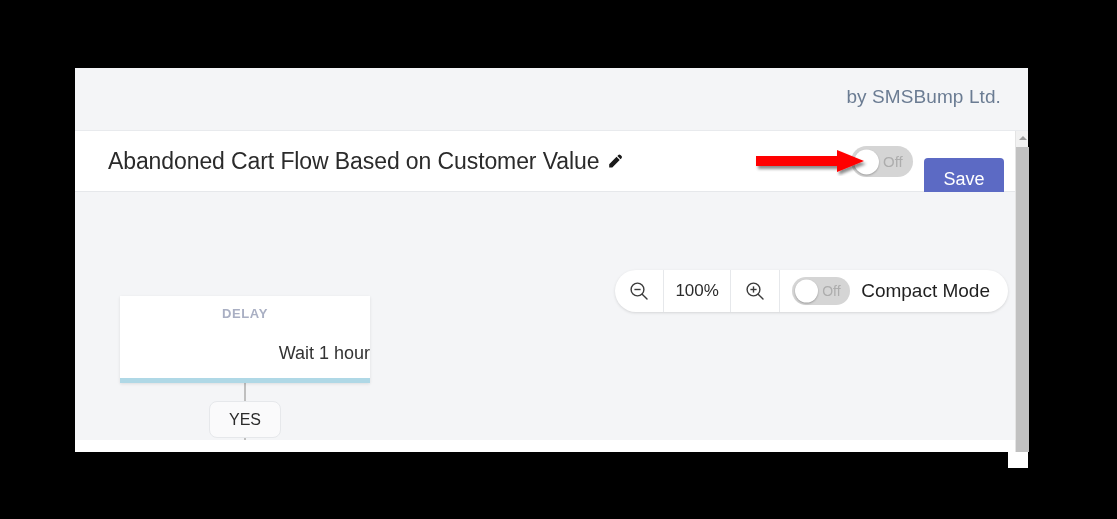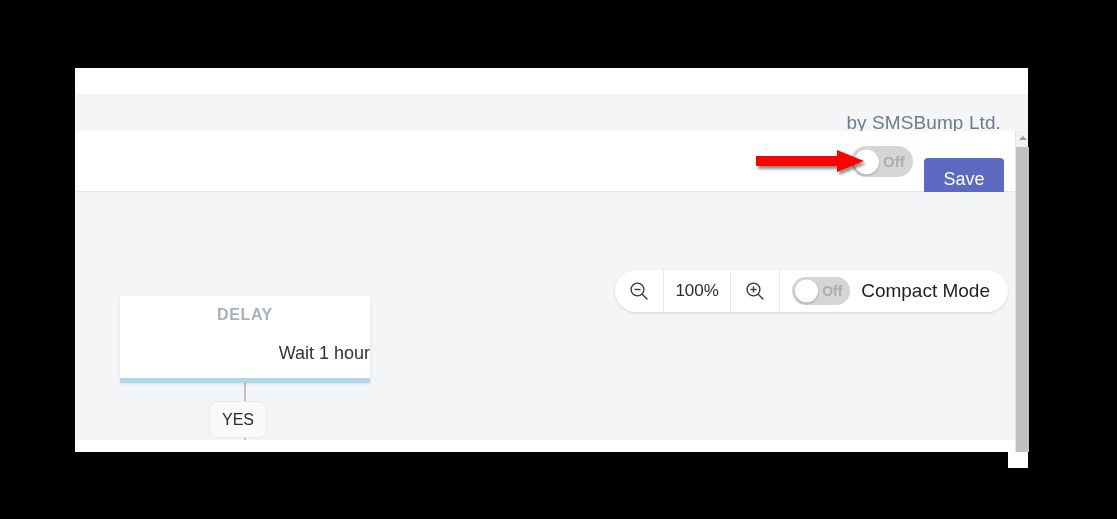--- a/index.html
+++ b/index.html
@@ -19,21 +19,20 @@
     background: #ffffff;
   }
 
   
   .attrib-bar {
     position: absolute;
     left: 0; top: 0;
     width: 953px; height: 63px;
     background: #F4F5F7;
     border-bottom: 1px solid #E8EAED;
-    margin-top: 26px;
   }
   .attrib-text {
     position: absolute;
     right: 27px; top: 18px;
     font-size: 19px;
     color: #6B7C93;
     letter-spacing: 0.1px;
     white-space: nowrap;
   }
 
@@ -84,21 +83,21 @@
   .toggle .knob {
     position: absolute;
     left: 3px; top: 50%;
     transform: translateY(-50%);
     border-radius: 50%;
     background: #ffffff;
     box-shadow: 0 1px 2px rgba(0,0,0,.28);
   }
   .toggle .lbl {
     color: #ADADAD;
-    font-weight: 700;
+    font-weight: 400;
   }
 
   .toggle-power {
     width: 62px; height: 31px;
   }
   .toggle-power .knob { width: 25px; height: 25px; }
   .toggle-power .lbl {
     font-size: 15px;
     margin-left: 32px;
   }
@@ -193,21 +192,21 @@
     width: 250px; height: 87px;
     background: #ffffff;
     border-bottom: 5px solid #AFD8E6;
     box-shadow: 0 1px 3px rgba(0,0,0,.10);
     z-index: 2;
   }
   .node-delay .kind {
     position: absolute;
     top: 10px; left: 0; right: 0;
     text-align: center;
-    font-size: 16px;
+    font-size: 13px;
     font-weight: bold;
     letter-spacing: 0.6px;
     color: #A9AFC3;
   }
   .node-delay .body {
     position: absolute;
     top: 47px; left: 0; right: 0;
     text-align: right;
     font-size: 18px;
     color: #333333;
@@ -218,21 +217,21 @@
     background: #FAFAFB;
     border: 1px solid #E6E8EB;
     border-radius: 8px;
     display: flex;
     align-items: center;
     justify-content: center;
     z-index: 2;
   }
   .node-yes {
     left: 134px; top: 209px;
-    width: 58px; height: 37px;
+    width: 72px; height: 37px;
     font-size: 16px;
     color: #2B2B2B;
   }
 
   
   .scrollbar {
     position: absolute;
     left: 940px; top: 63px;
     width: 13px; height: 321px;
     background: #F1F1F1;
@@ -269,20 +268,25 @@
 </head>
 <body>
 
 <div id="app-window">
 
   <div class="attrib-bar">
     <div class="attrib-text">by SMSBump Ltd.</div>
   </div>
 
   <div class="header-bar">
+    <div class="flow-title">
+      <span>Abandoned Cart Flow Based on Customer Value</span><span class="pencil-icon"><svg viewBox="0 0 16 16" width="17" height="17" aria-hidden="true">
+            <path d="M11.6 1.4a1.4 1.4 0 0 1 2 0l1 1a1.4 1.4 0 0 1 0 2l-.9.9-3-3 .9-.9zM9.9 3.1l3 3-7 7H3v-3l6.9-7z" fill="#1a1a1a"></path>
+          </svg></span>
+    </div>
 
     <div class="header-right">
       <div class="toggle toggle-power">
         <span class="knob"></span>
         <span class="lbl">Off</span>
       </div>
       <button class="save-button">Save</button>
     </div>
   </div>
 

